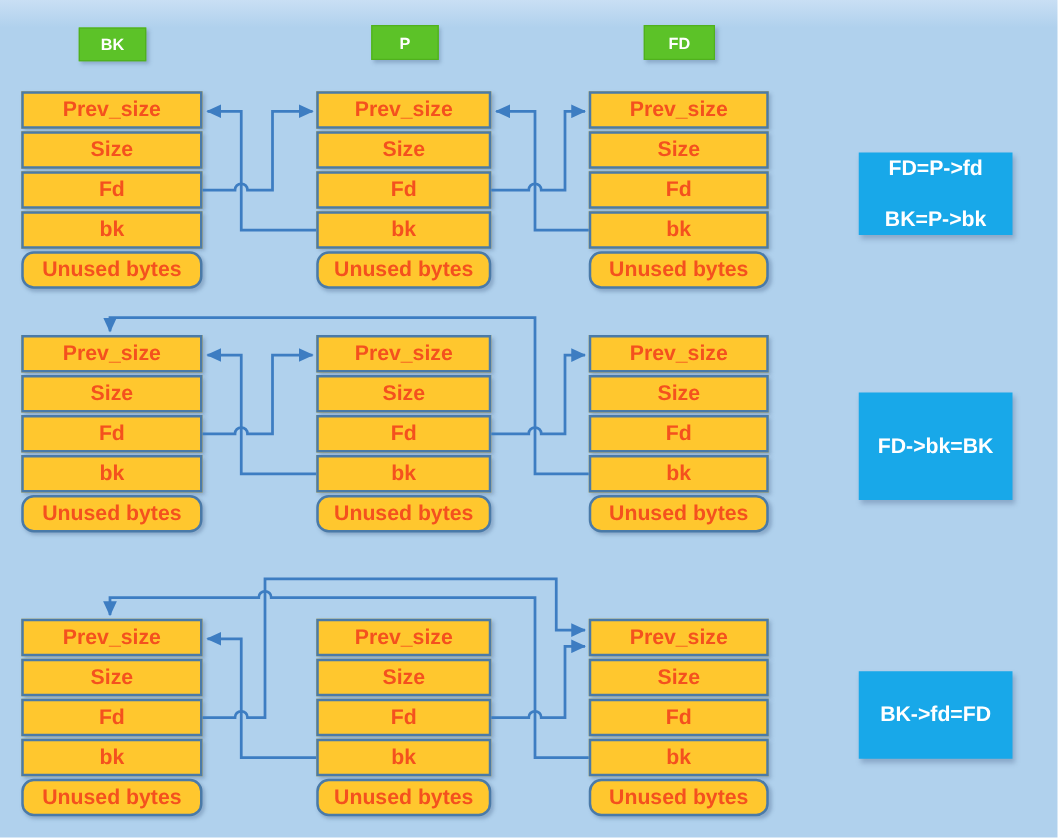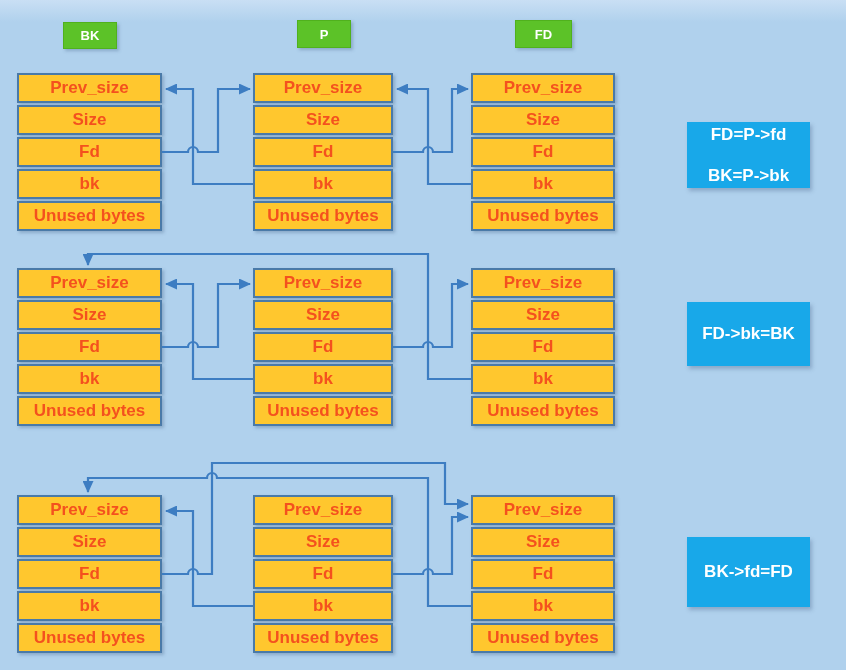--- a/index.html
+++ b/index.html
@@ -15,21 +15,21 @@
     position:relative; width:846px; height:670px; overflow:hidden;
     background:linear-gradient(180deg, var(--canvas-top) 0px, var(--canvas) 22px, var(--canvas) 100%);
   }
   .chunk{position:absolute;}
   .cell{
     box-sizing:border-box; height:30px; margin-bottom:2px;
     background:var(--cell-fill); border:2px solid var(--cell-border);
     color:var(--cell-text); font-weight:bold; font-size:17px; line-height:25px;
     text-align:center; box-shadow:2px 2px 3px rgba(80,108,145,.38);
   }
-  .cell:last-child{margin-bottom:0;}
+  .cell:last-child{margin-bottom:0;border-radius:10px;}
   .chunk-label{
     position:absolute; box-sizing:border-box;
     background:var(--label-bg); border:1px solid var(--label-border);
     color:var(--label-text); font-weight:bold; font-size:13px;
     display:flex; align-items:center; justify-content:center;
     box-shadow:2px 2px 3px rgba(80,108,145,.38);
   }
   .note{
     position:absolute; box-sizing:border-box;
     background:var(--note-bg); color:var(--note-text);
@@ -113,21 +113,21 @@
     <div class="cell">Size</div>
     <div class="cell">Fd</div>
     <div class="cell">bk</div>
     <div class="cell">Unused bytes</div>
   </div>
 
   <div class="note" style="left:687px;top:122px;width:123px;height:66px">
     <span>FD=P-&gt;fd</span>
     <span>BK=P-&gt;bk</span>
   </div>
-  <div class="note" style="left:687px;top:302px;width:123px;height:64px">
+  <div class="note" style="left:687px;top:314px;width:123px;height:86px">
     <span>FD-&gt;bk=BK</span>
   </div>
   <div class="note" style="left:687px;top:537px;width:123px;height:70px">
     <span>BK-&gt;fd=FD</span>
   </div>
 
   <svg class="wires" width="846" height="670" viewBox="0 0 846 670">
     <defs>
       <marker id="ah" viewBox="0 0 12 11" refX="11" refY="5.5" markerWidth="12" markerHeight="11" markerUnits="userSpaceOnUse" orient="auto-start-reverse">
         <path class="ah" d="M0 0 L12 5.5 L0 11 Z"></path>

